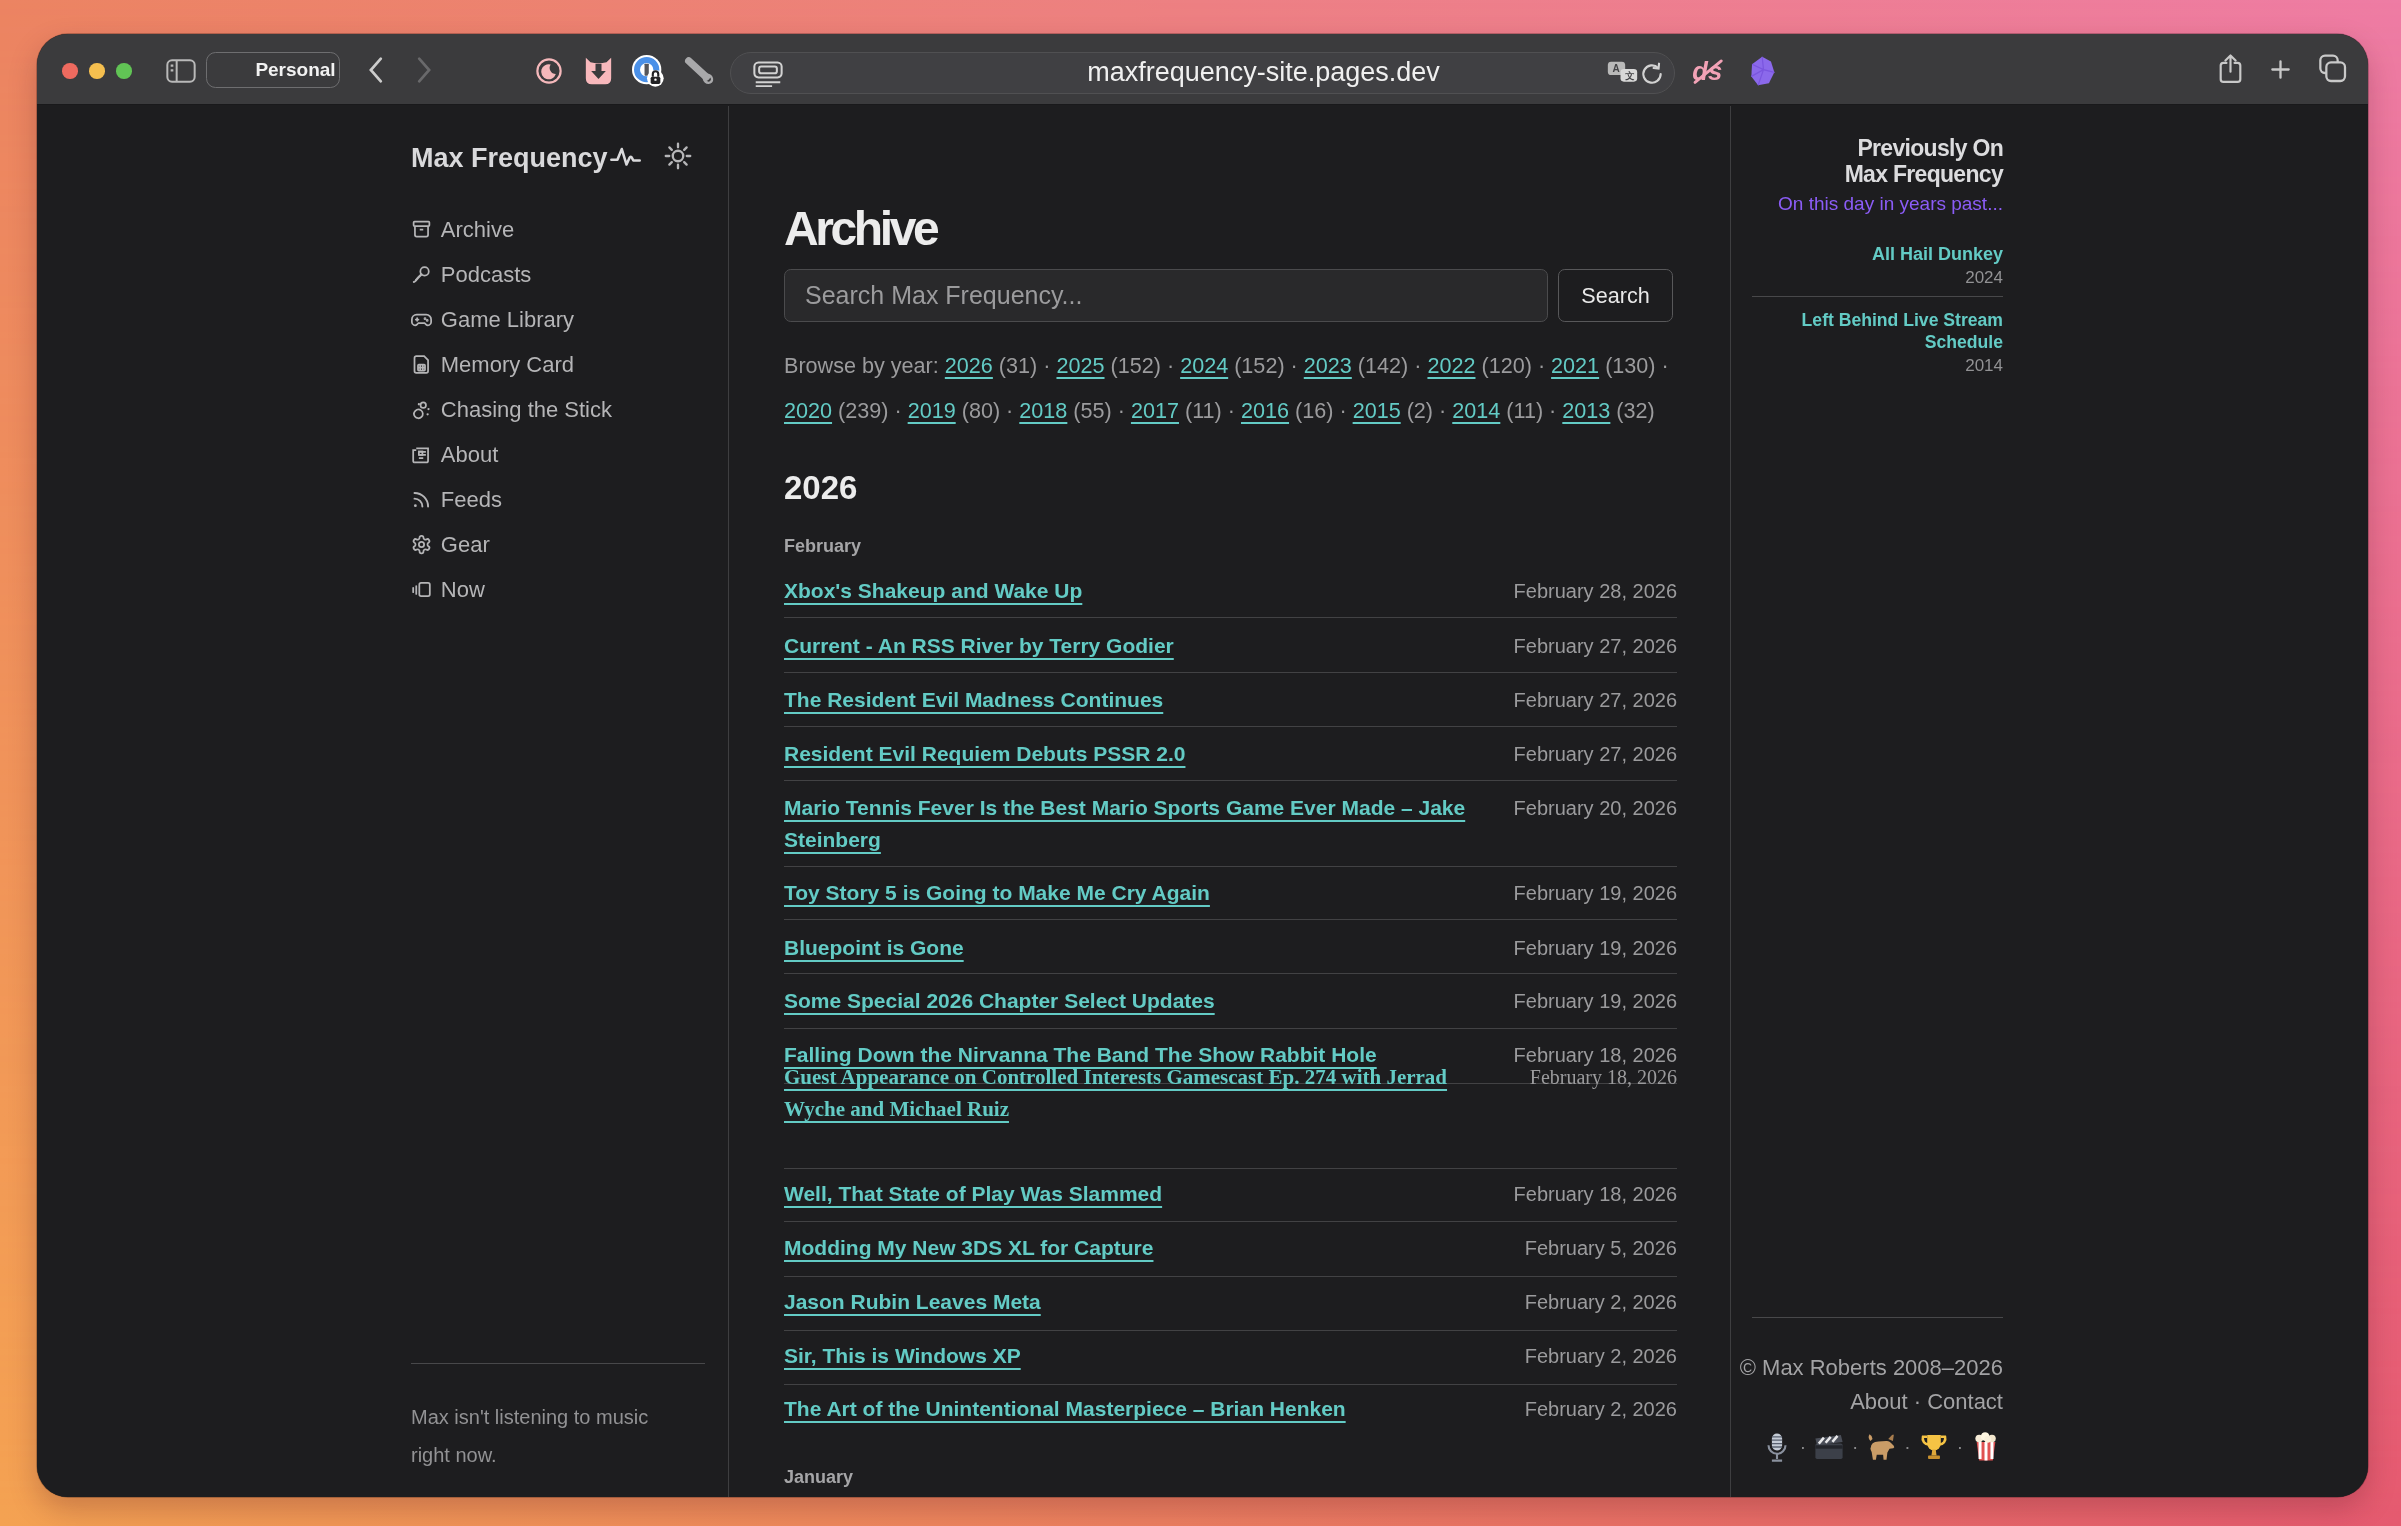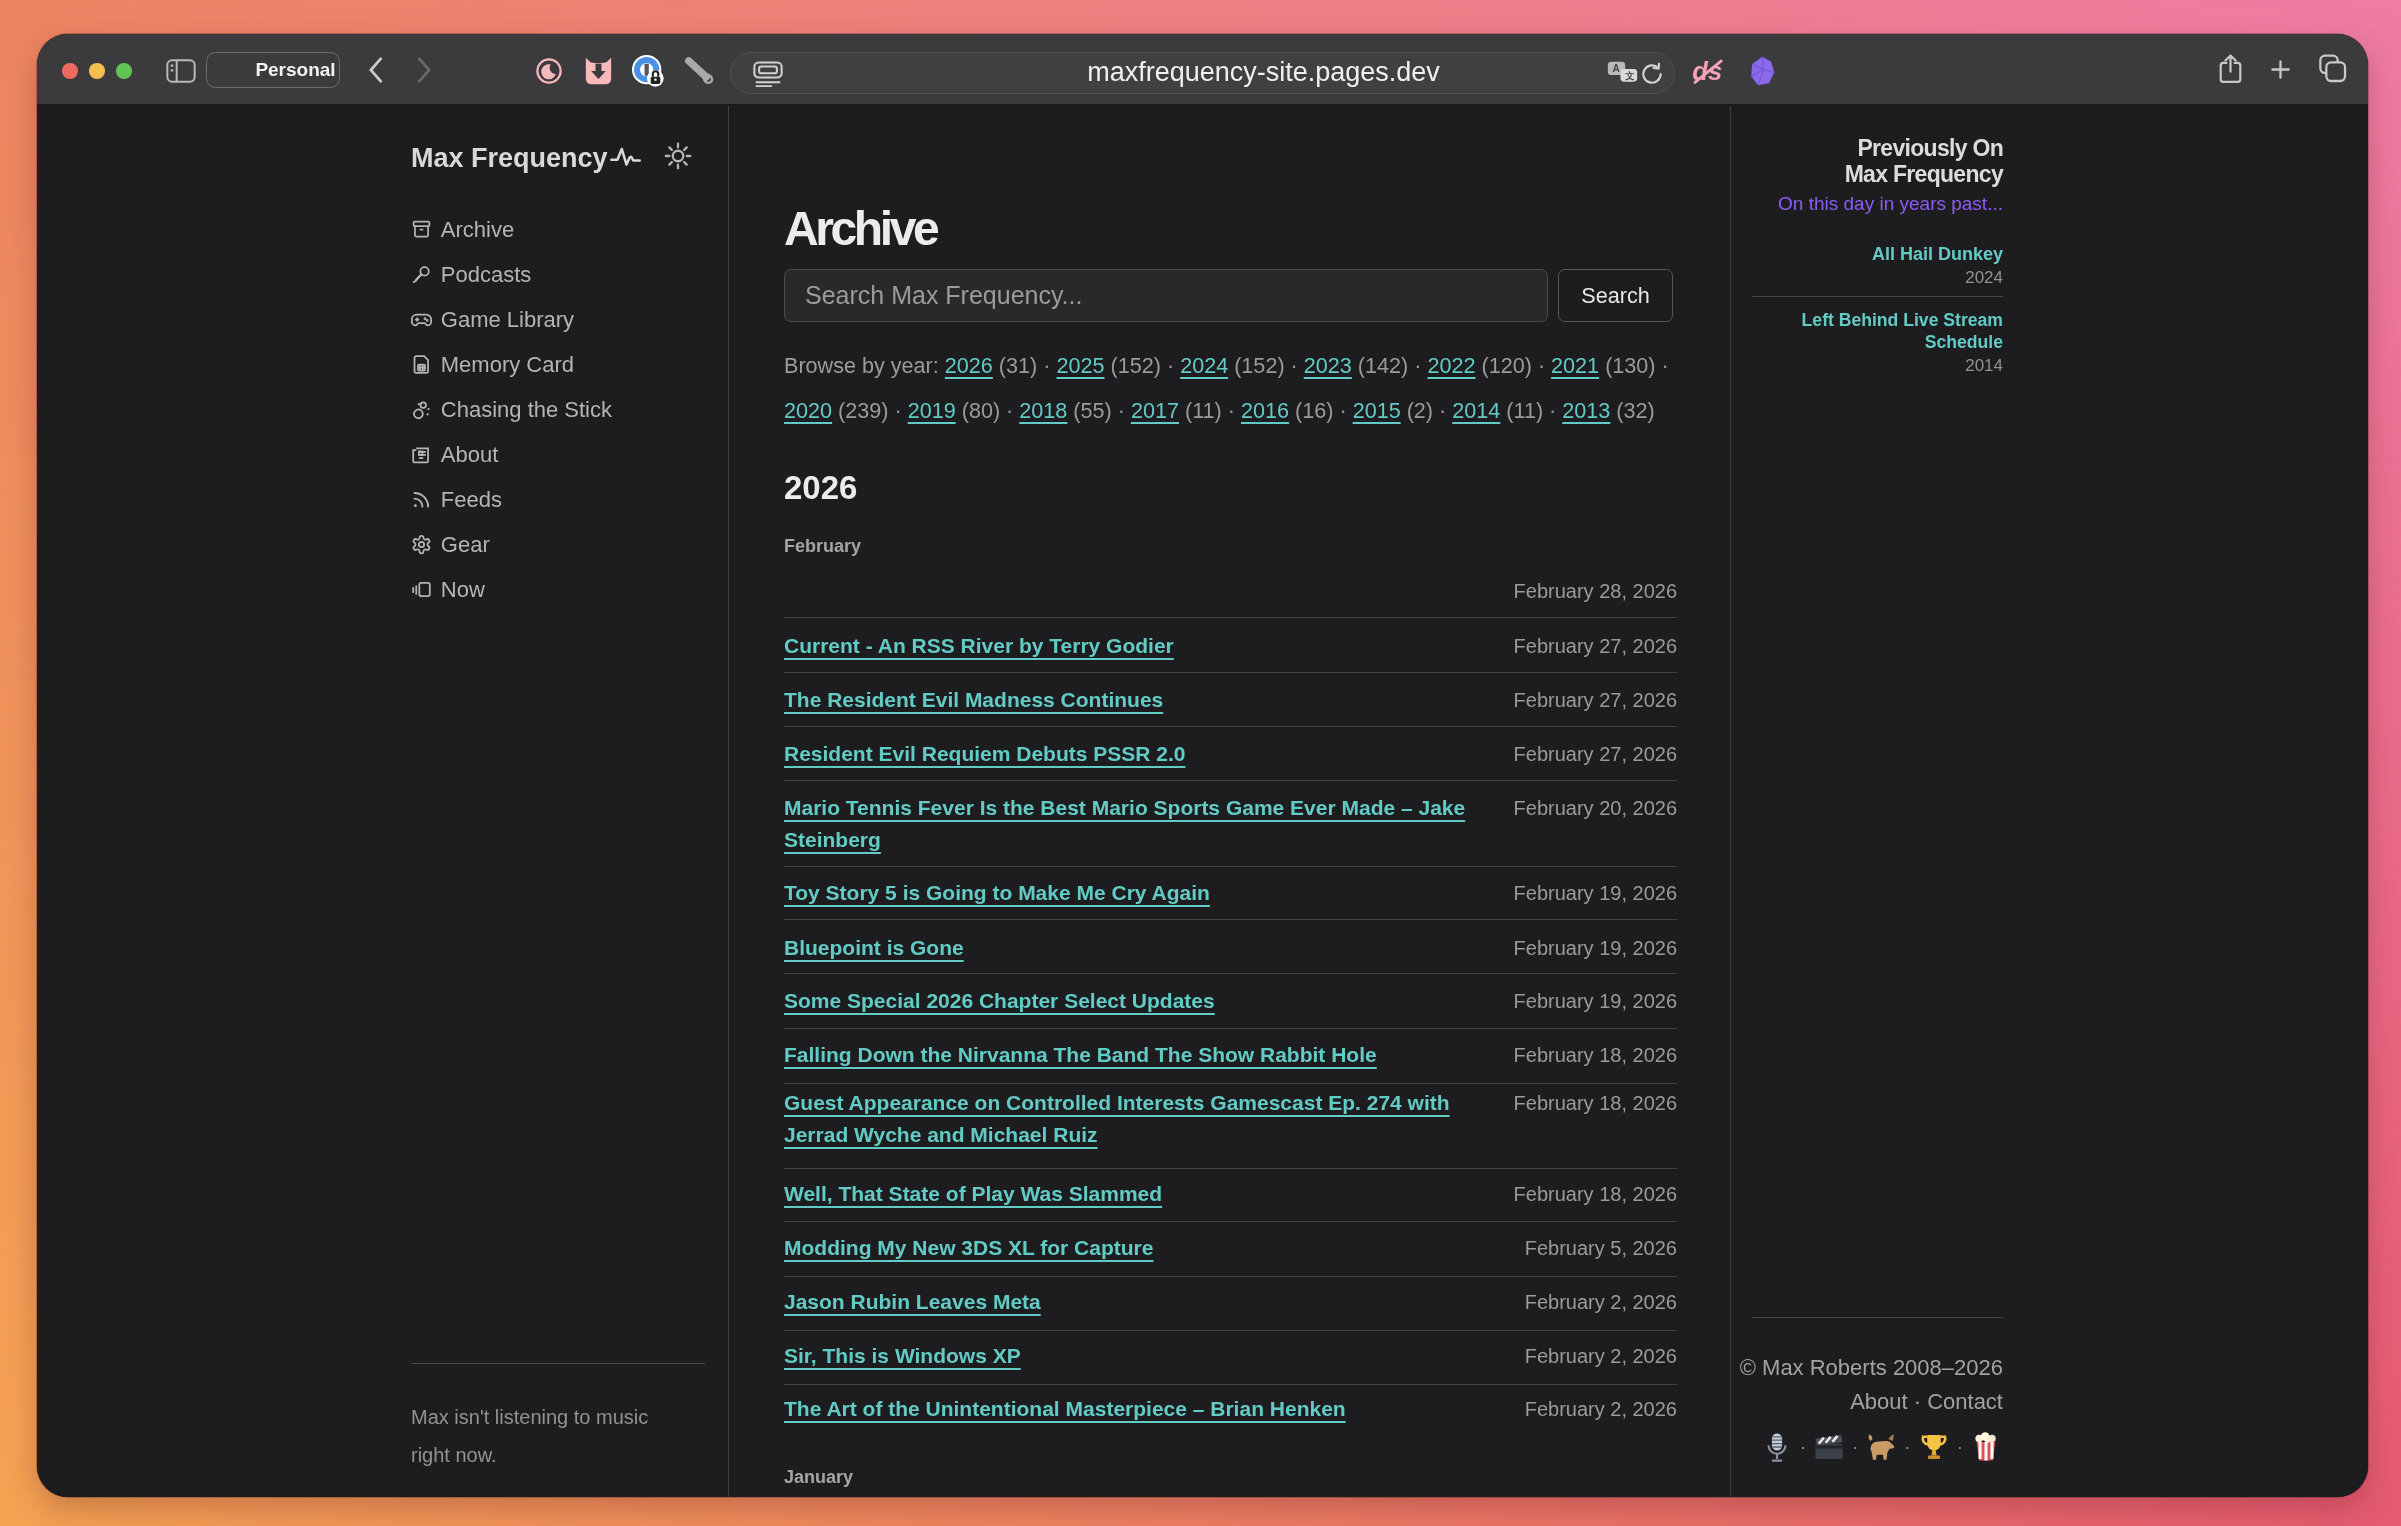--- a/index.html
+++ b/index.html
@@ -255,20 +255,21 @@
     <div class="main">
       <div class="h1">Archive</div>
       <div class="searchbox">Search Max Frequency...</div>
       <div class="searchbtn">Search</div>
       <div class="browse">Browse by year: <a>2026</a> (31) · <a>2025</a> (152) · <a>2024</a> (152) · <a>2023</a> (142) · <a>2022</a> (120) · <a>2021</a> (130) ·<br>
 <a>2020</a> (239) · <a>2019</a> (80) · <a>2018</a> (55) · <a>2017</a> (11) · <a>2016</a> (16) · <a>2015</a> (2) · <a>2014</a> (11) · <a>2013</a> (32)</div>
       <div class="h2">2026</div>
       <div class="h3" style="top:424px;">February</div>
 
       <div class="row" style="top:469px;">
+          <a>Xbox's Shakeup and Wake Up</a>
           <span class="date">February 28, 2026</span>
         </div>
       <div class="hr" style="top:511px;"></div>
       <div class="row" style="top:524px;">
           <a>Current - An RSS River by Terry Godier</a>
           <span class="date">February 27, 2026</span>
         </div>
       <div class="hr" style="top:566px;"></div>
       <div class="row" style="top:578px;">
           <a>The Resident Evil Madness Continues</a>
@@ -298,21 +299,21 @@
       <div class="row" style="top:879px;">
           <a>Some Special 2026 Chapter Select Updates</a>
           <span class="date">February 19, 2026</span>
         </div>
       <div class="hr" style="top:922px;"></div>
       <div class="row" style="top:933px;">
           <a>Falling Down the Nirvanna The Band The Show Rabbit Hole</a>
           <span class="date">February 18, 2026</span>
         </div>
       <div class="hr" style="top:977px;"></div>
-      <div class="row" style="top:981px;">
+      <div class="row" style="top:955px;font-family:Liberation Serif, serif;">
           <a>Guest Appearance on Controlled Interests Gamescast Ep. 274 with Jerrad Wyche and Michael Ruiz</a>
           <span class="date">February 18, 2026</span>
         </div>
       <div class="hr" style="top:1062px;"></div>
       <div class="row" style="top:1072px;">
           <a>Well, That State of Play Was Slammed</a>
           <span class="date">February 18, 2026</span>
         </div>
       <div class="hr" style="top:1115px;"></div>
       <div class="row" style="top:1126px;">

